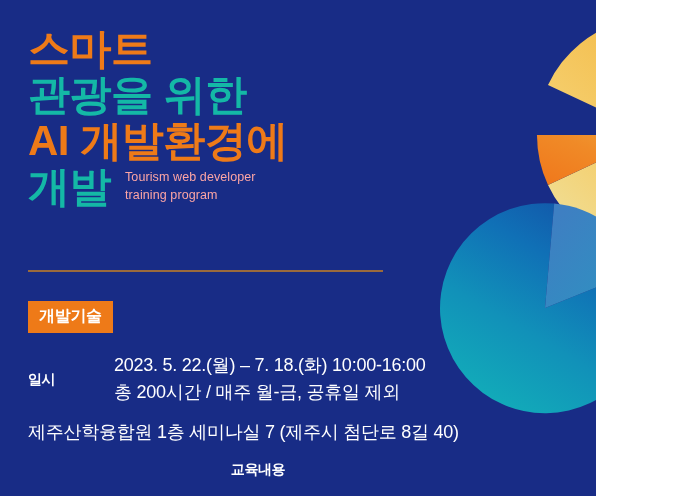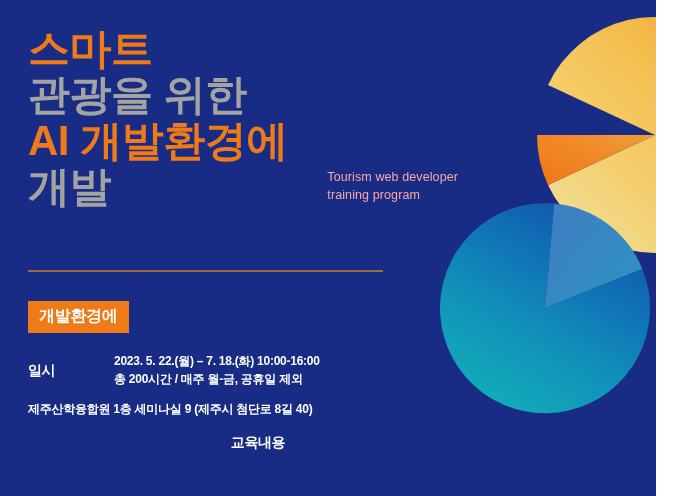--- a/index.html
+++ b/index.html
@@ -4,21 +4,21 @@
 <title>Tourism Web Developer Training Program Poster</title>
 <style>
   html, body {
     margin: 0;
     padding: 0;
     background: #ffffff;
   }
 
   #poster {
     position: relative;
-    width: 656px;
+    width: 596px;
     height: 496px;
     overflow: hidden;
     background: #182C86;
     font-family: "Liberation Sans", "DejaVu Sans", sans-serif;
     -webkit-font-smoothing: antialiased;
   }
 
   
   .pie-layer {
     position: absolute;
@@ -38,27 +38,26 @@
   .headline-line {
     font-size: 42px;
     font-weight: 700;
     line-height: 1.095;
     letter-spacing: -0.5px;
     white-space: nowrap;
     margin: 0;
   }
 
   .headline-line.accent { color: #EE7A18; }
-  .headline-line.plain  { color: #a3a3a3; }
+  .headline-line.plain  { color: #14b8a6; }
 
   .headline-last-row {
     display: flex;
     align-items: flex-end;
     gap: 14px;
-    justify-content: space-between;
   }
 
   .subtitle-en {
     color: #fca5a5;
     font-size: 12.5px;
     font-weight: 400;
     line-height: 1.38;
     letter-spacing: 0.1px;
     padding-bottom: 6px;
     white-space: pre-line;
@@ -112,22 +111,22 @@
     font-size: 14px;
     font-weight: 700;
     letter-spacing: -0.4px;
     line-height: 1.52;
     padding-top: 1px;
   }
 
   .info-value {
     flex: 1 1 auto;
     color: #FFFFFF;
-    font-size: 12px;
-    font-weight: 700;
+    font-size: 18px;
+    font-weight: 400;
     line-height: 1.52;
     letter-spacing: -0.25px;
     white-space: pre-line;
   }
 </style>
 </head>
 <body>
 
 <div id="poster">
 
@@ -173,32 +172,32 @@
     <div class="headline-line accent">AI 개발환경에</div>
     <div class="headline-last-row">
       <div class="headline-line plain">개발</div>
       <div class="subtitle-en">Tourism web developer
 training program</div>
     </div>
   </div>
 
   <div class="divider"></div>
 
-  <div class="badge">개발환경에</div>
+  <div class="badge">개발기술</div>
 
   <div class="info">
 
     <div class="info-row">
       <div class="info-label">일시</div>
       <div class="info-value">2023. 5. 22.(월) – 7. 18.(화) 10:00-16:00
 총 200시간 / 매주 월-금, 공휴일 제외</div>
     </div>
 
     <div class="info-row">
-      <div class="info-value">제주산학융합원 1층 세미나실 9 (제주시 첨단로 8길 40)</div>
+      <div class="info-value">제주산학융합원 1층 세미나실 7 (제주시 첨단로 8길 40)</div>
     </div>
 
     <div class="info-row">
       <div class="info-label">교육내용</div>
     </div>
 
   </div>
 
 </div>
 

